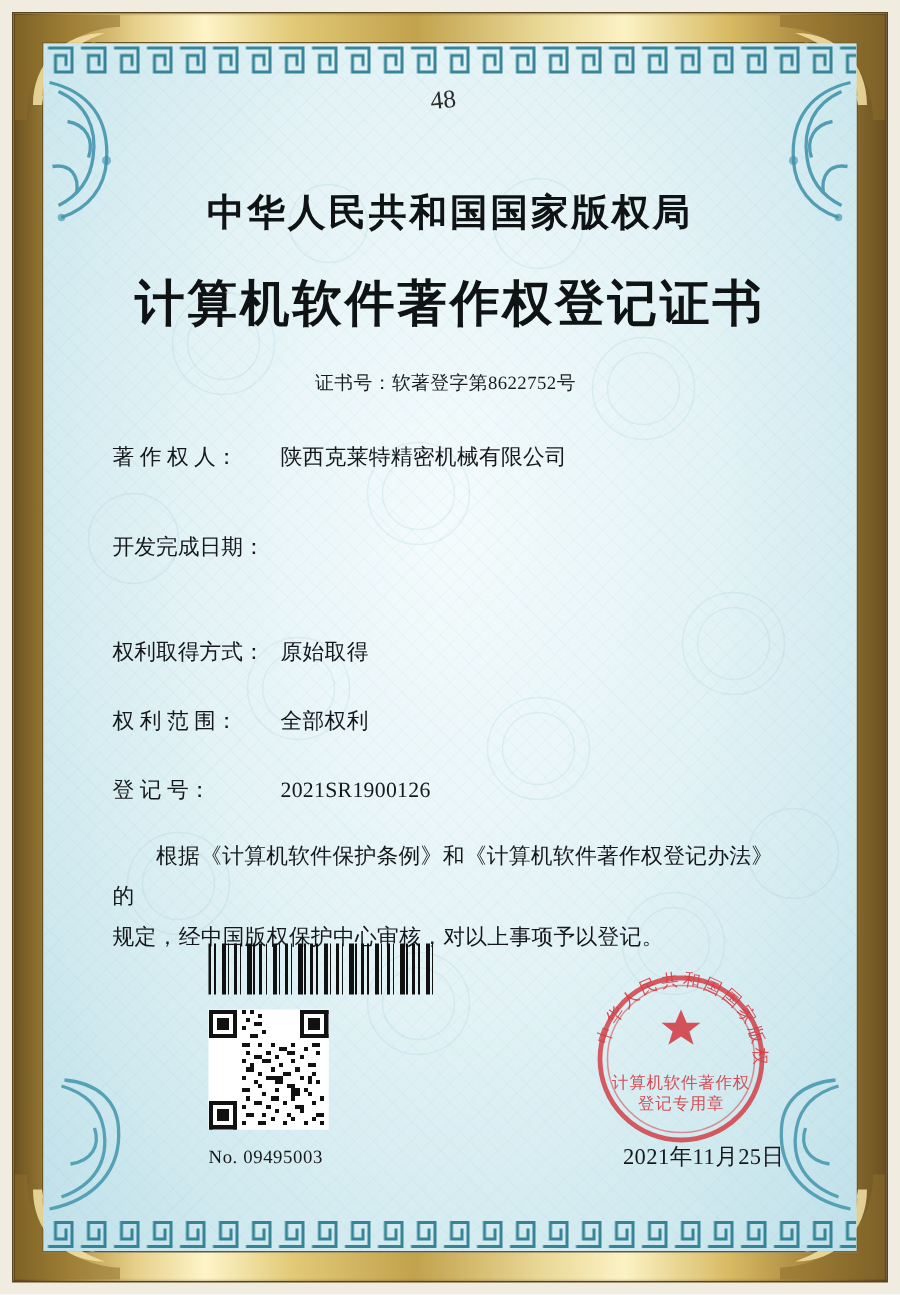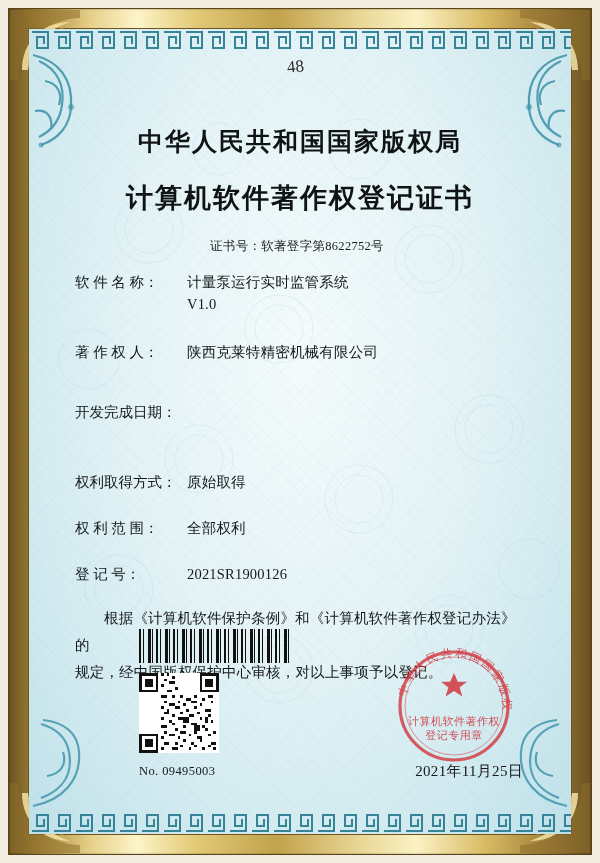--- a/index.html
+++ b/index.html
@@ -119,21 +119,21 @@
     text-align: center;
     font-size: 25px;
     letter-spacing: 2px;
     font-weight: bold;
     margin-top: 96px;
     color: #101314;
     font-family: "Liberation Serif", "DejaVu Serif", serif;
   }
   .title-2 {
     text-align: center;
-    font-size: 27px;
+    font-size: 33px;
     letter-spacing: 2px;
     font-weight: bold;
     margin-top: 22px;
     color: #101314;
   }
 
   .certno {
     text-align: center;
     font-size: 12.5px;
     margin-top: 22px;
@@ -381,27 +381,20 @@
 
       <div class="title-1">中华人民共和国国家版权局</div>
       <div class="title-2">计算机软件著作权登记证书</div>
 
       <div class="certno">
         <span>证书号：</span><span>软著登字第8622752号</span>
       </div>
 
       <div class="rows">
 
-        <div class="row sp">
-          <div class="lbl">软 件 名 称：</div>
-          <div class="val">
-            <span>计量泵运行实时监管系统</span>
-            <span class="line2">V1.0</span>
-          </div>
-        </div>
 
         <div class="gap-a"></div>
 
         <div class="row sp">
           <div class="lbl">著 作 权 人：</div>
           <div class="val">陕西克莱特精密机械有限公司</div>
         </div>
 
         <div class="gap-a"></div>
         <div class="gap-b"></div>

